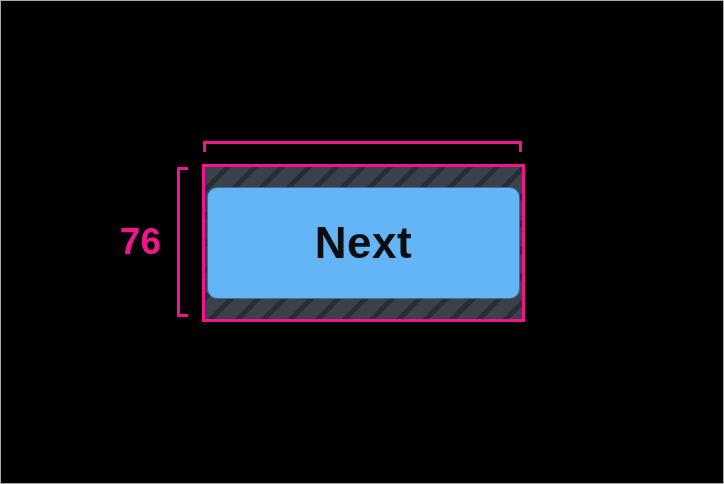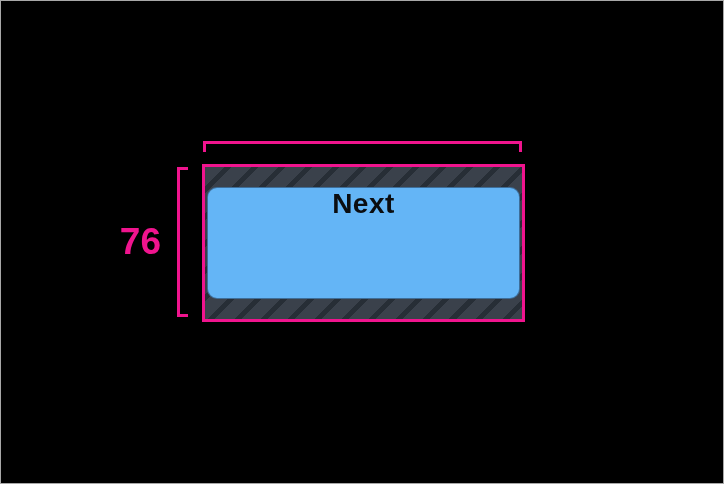--- a/index.html
+++ b/index.html
@@ -85,23 +85,24 @@
   .next-button {
     position: absolute;
     left: 2px;
     right: 2px;
     top: 20px;
     bottom: 20px;
     background: var(--button-blue, #64b5f6);
     border: 1px solid rgba(15, 25, 40, 0.45);
     border-radius: 10px;
     display: flex;
+    align-items: center;
     justify-content: center;
     color: var(--button-text, #0b0d10);
-    font-size: 28px;
+    font-size: 44px;
     font-weight: 700;
     letter-spacing: 0.5px;
     cursor: pointer;
     user-select: none;
   }
 </style>
 </head>
 <body>
 
 <div class="stage">

